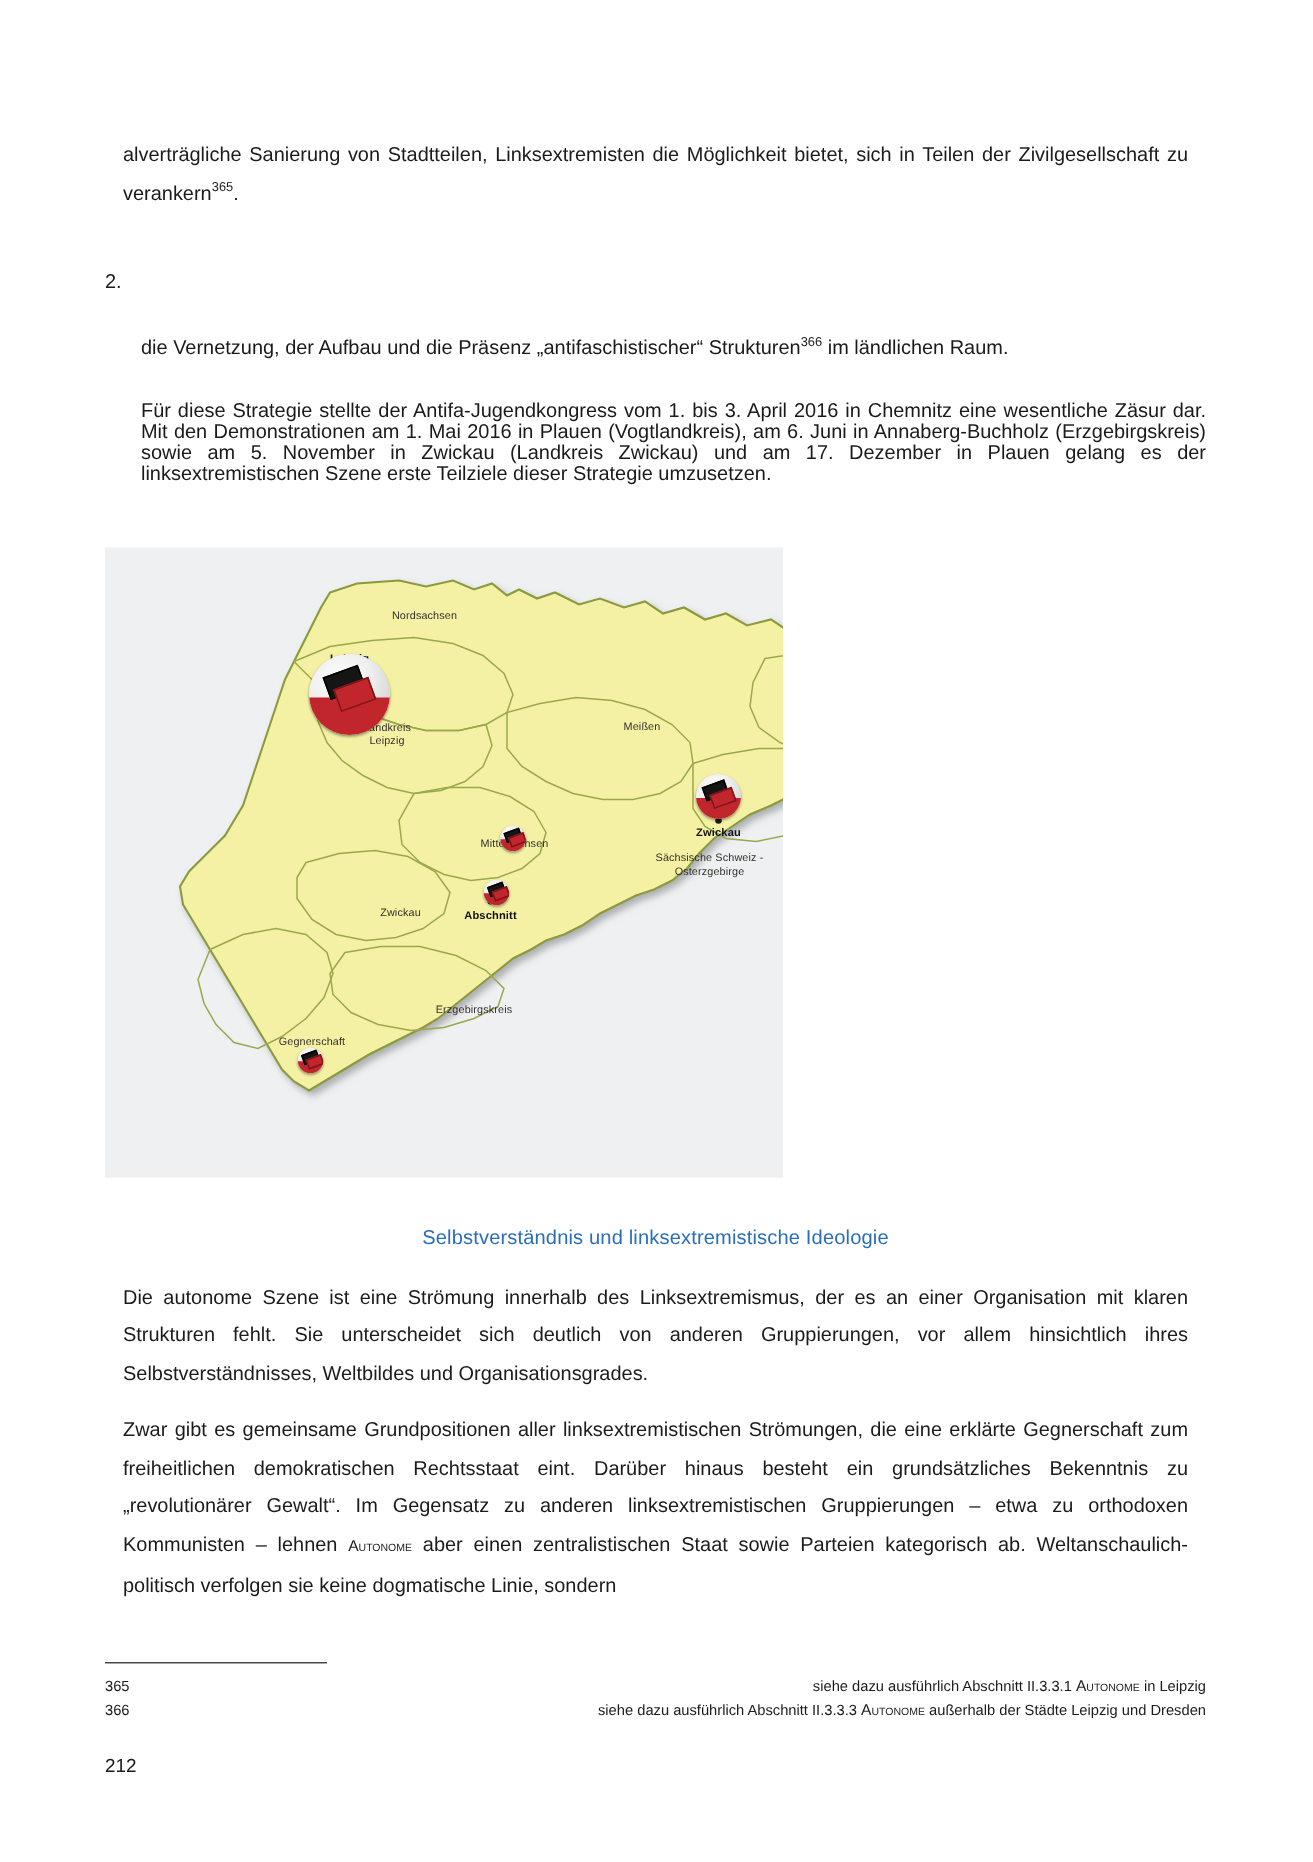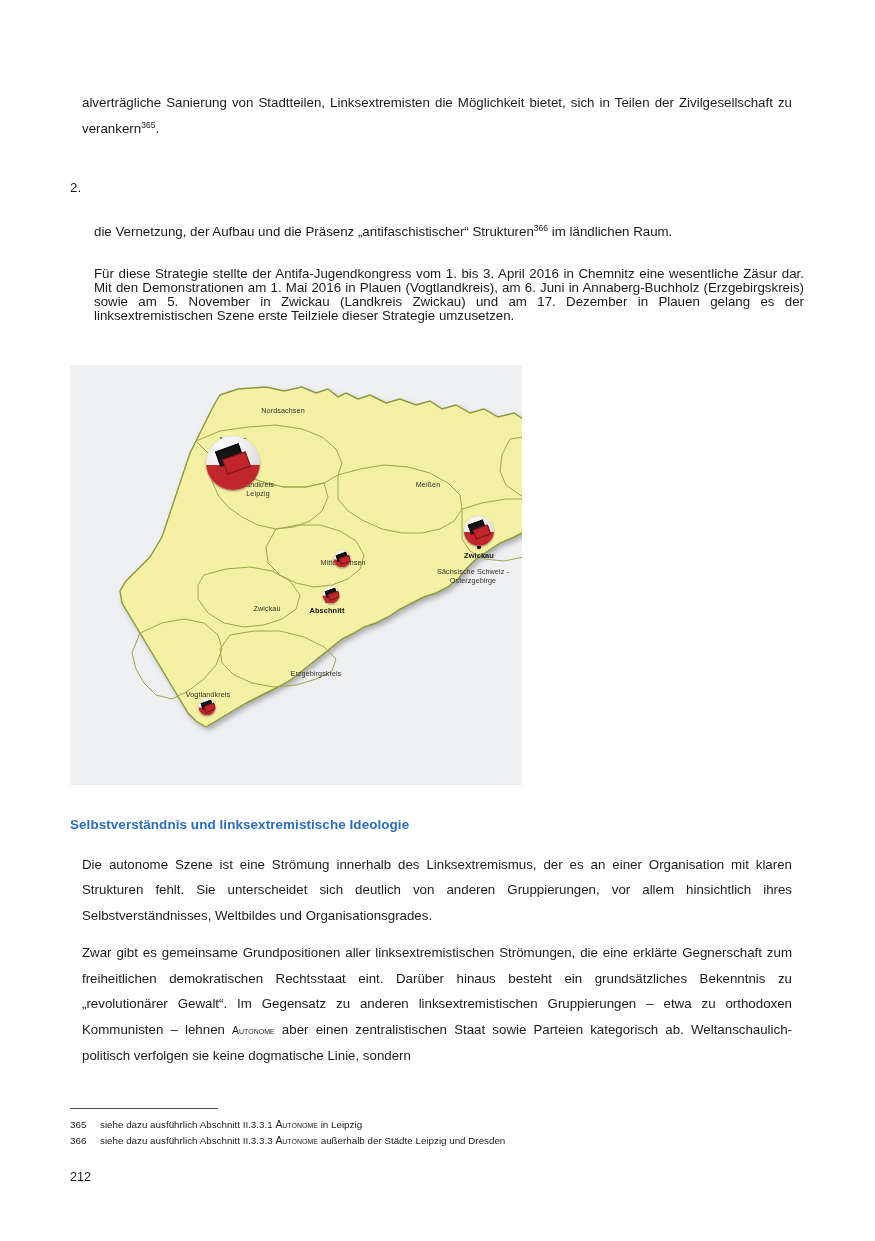--- a/index.html
+++ b/index.html
@@ -72,23 +72,24 @@
   h3.subhead {
     margin: 0;
     font-size: 13.4px;
     font-weight: bold;
     color: #1b1b1b;
     letter-spacing: 0.1px;
   }
   h3.blue-head {
     margin: 0;
     font-size: 13.4px;
-    font-weight: bold;
+    font-weight: normal;
     color: #2a6ebb;
     letter-spacing: 0.1px;
+    text-align: center;
   }
 
   
   .map-figure {
     position: relative;
     width: 452px;
     height: 420px;
     background: #eef0f2;
     margin-top: 14px;
     overflow: hidden;
@@ -160,21 +161,21 @@
   .footnote {
     display: flex;
     font-size: 9.8px;
     line-height: 16px;
     color: #1b1b1b;
   }
   .footnote .fn-num {
     width: 30px;
     flex: 0 0 30px;
   }
-  .footnote .fn-text { flex: 1 1 auto; }
+  .footnote .fn-text { flex: 1 1 auto; text-align: right; }
   .sc {
     font-variant: small-caps;
     font-size: 10.4px;
   }
   .page-number {
     position: absolute;
     left: 70px;
     top: 1170px;
     font-size: 12.6px;
     color: #1b1b1b;
@@ -252,21 +253,21 @@
       </svg>
 
       <div class="map-label" style="left:213px; top:45px;">Nordsachsen</div>
       <div class="map-label two-line" style="left:188px; top:124px;">Landkreis<br>Leipzig</div>
       <div class="map-label" style="left:358px; top:119px;">Meißen</div>
       <div class="map-label" style="left:492px; top:128px;">Bautzen</div>
       <div class="map-label" style="left:273px; top:197px;">Mittelsachsen</div>
       <div class="map-label two-line" style="left:403px; top:211px;">Sächsische Schweiz -<br>Osterzgebirge</div>
       <div class="map-label" style="left:197px; top:243px;">Zwickau</div>
       <div class="map-label" style="left:246px; top:308px;">Erzgebirgskreis</div>
-      <div class="map-label" style="left:138px; top:329px;">Vogtlandkreis</div>
+      <div class="map-label" style="left:138px; top:329px;">Gegnerschaft</div>
 
       <div class="map-label city" style="left:163px; top:74px;">Leipzig</div>
       <div class="map-label city" style="left:409px; top:190px;">Zwickau</div>
       <div class="map-label city" style="left:257px; top:245px;">Abschnitt</div>
       <div class="map-label city" style="left:577px; top:108px;">Görlitz</div>
 
       <div class="badge badge-lg" style="left:163px; top:98px;">
         <div class="lower"></div>
         <div class="flag flag2 flag-a"></div>
         <div class="flag flag-b"></div>

